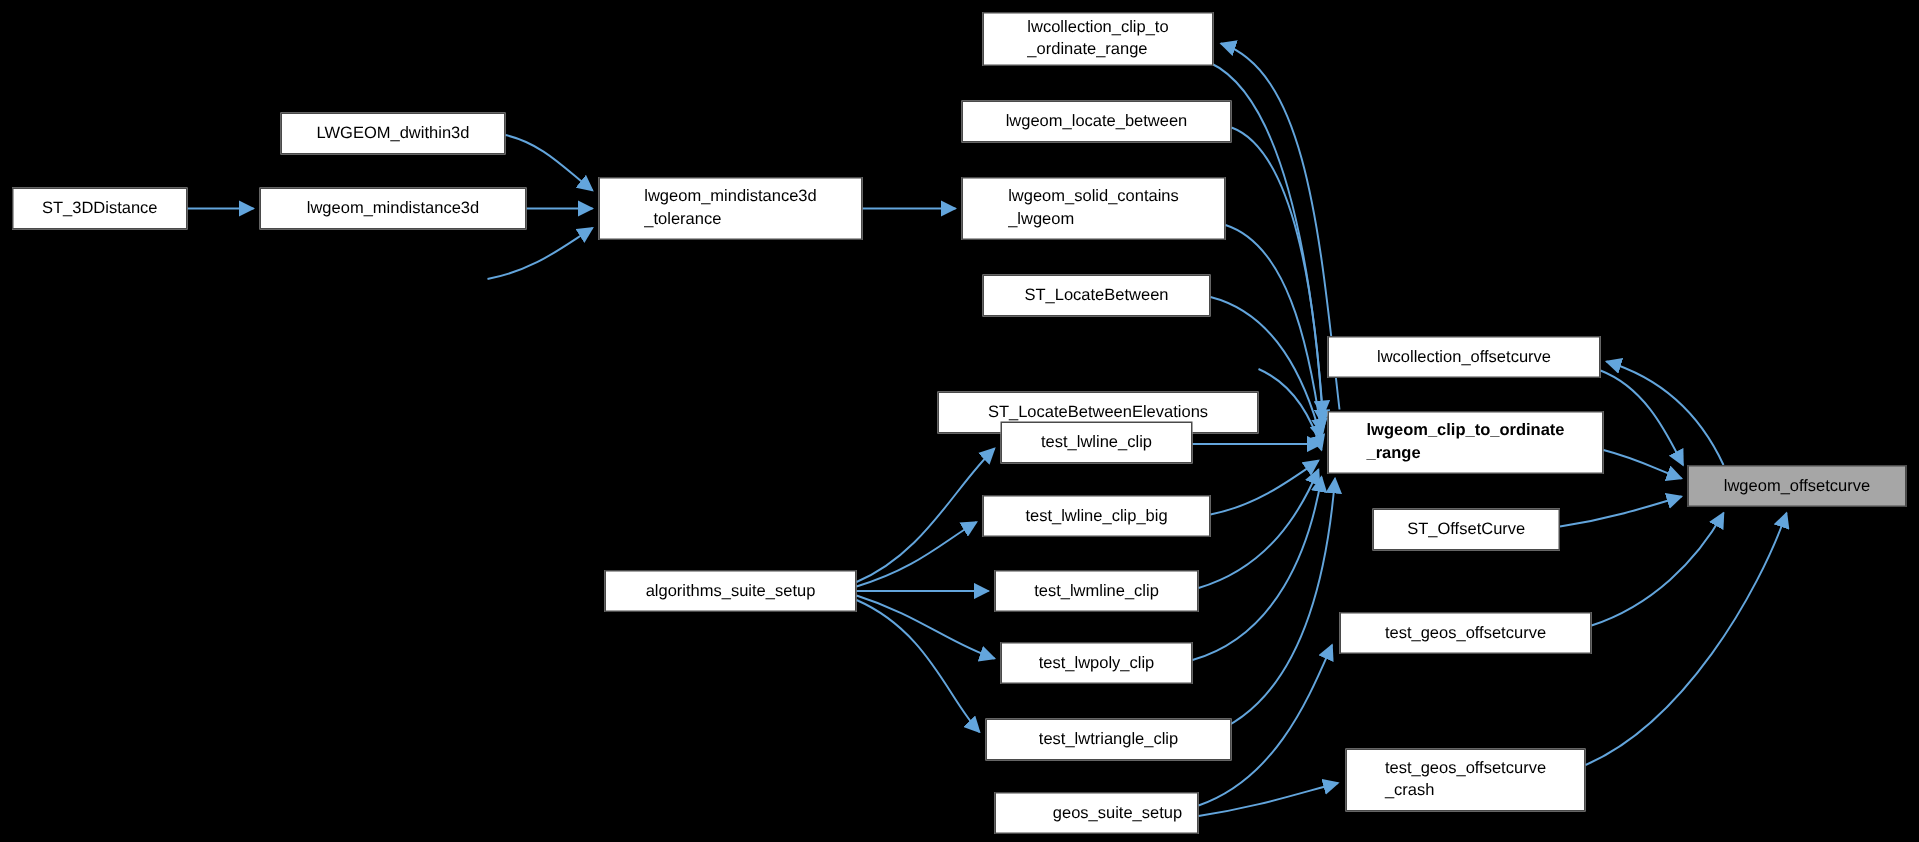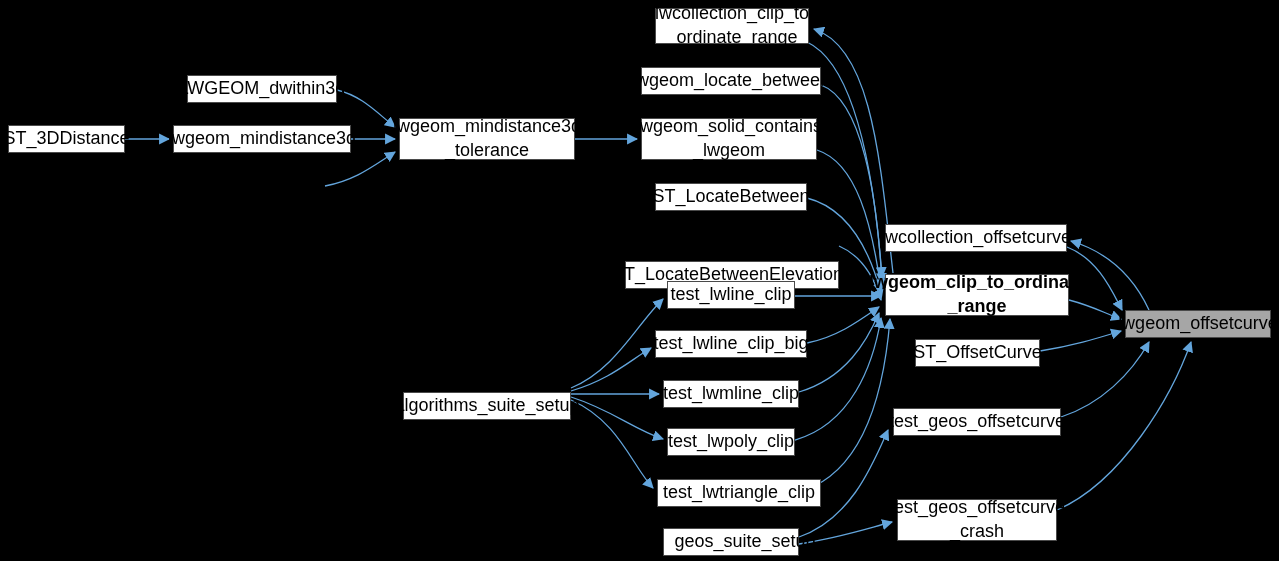--- a/index.html
+++ b/index.html
@@ -25,23 +25,22 @@
   }
   .node {
     position: absolute;
     z-index: 2;
     display: flex;
     align-items: center;
     justify-content: center;
     background: var(--node-fill, #fff);
     border: 1px solid var(--node-border, #4a4a4a);
     color: var(--text, #000);
-    font-size: 18px;
+    font-size: 11px;
     line-height: 1.32;
-    text-align: center;
     white-space: pre-line;
     cursor: pointer;
   }
   .node.highlight {
     background: var(--hl, #a6a6a6);
   }
 </style>
 </head>
 <body>
 
@@ -95,21 +94,21 @@
 _lwgeom</span></div>
     <div class="node" style="left: 655px; top: 183px; width: 152px; height: 28px;"><span>ST_LocateBetween</span></div>
     <div class="node" style="left: 625px; top: 229px; width: 214px; height: 28px; margin-top: 32px;"><span>ST_LocateBetweenElevations</span></div>
     <div class="node" style="left: 885px; top: 224px; width: 182px; height: 28px;"><span>lwcollection_offsetcurve</span></div>
     <div class="node" style="left: 885px; top: 274px; width: 184px; height: 42px; font-weight: bold;"><span>lwgeom_clip_to_ordinate
 _range</span></div>
     <div class="node" style="left: 667px; top: 281px; width: 128px; height: 28px;"><span>test_lwline_clip</span></div>
     <div class="node highlight" style="left: 1125px; top: 310px; width: 146px; height: 28px;"><span>lwgeom_offsetcurve</span></div>
     <div class="node" style="left: 655px; top: 330px; width: 152px; height: 28px;"><span>test_lwline_clip_big</span></div>
     <div class="node" style="left: 915px; top: 339px; width: 125px; height: 28px;"><span>ST_OffsetCurve</span></div>
-    <div class="node" style="left: 403px; top: 380px; width: 168px; height: 28px; margin-top: 12px;"><span>algorithms_suite_setup</span></div>
+    <div class="node" style="left: 403px; top: 380px; width: 168px; height: 28px;"><span>algorithms_suite_setup</span></div>
     <div class="node" style="left: 663px; top: 380px; width: 136px; height: 28px;"><span>test_lwmline_clip</span></div>
     <div class="node" style="left: 893px; top: 408px; width: 168px; height: 28px;"><span>test_geos_offsetcurve</span></div>
     <div class="node" style="left: 667px; top: 428px; width: 128px; height: 28px;"><span>test_lwpoly_clip</span></div>
     <div class="node" style="left: 657px; top: 479px; width: 164px; height: 28px;"><span>test_lwtriangle_clip</span></div>
     <div class="node" style="left: 897px; top: 499px; width: 160px; height: 42px;"><span>test_geos_offsetcurve
 _crash</span></div>
     <div class="node" style="left: 663px; top: 528px; width: 136px; height: 28px; padding-left: 28px;"><span>geos_suite_setup</span></div>
   </div>
 
 </body></html>

